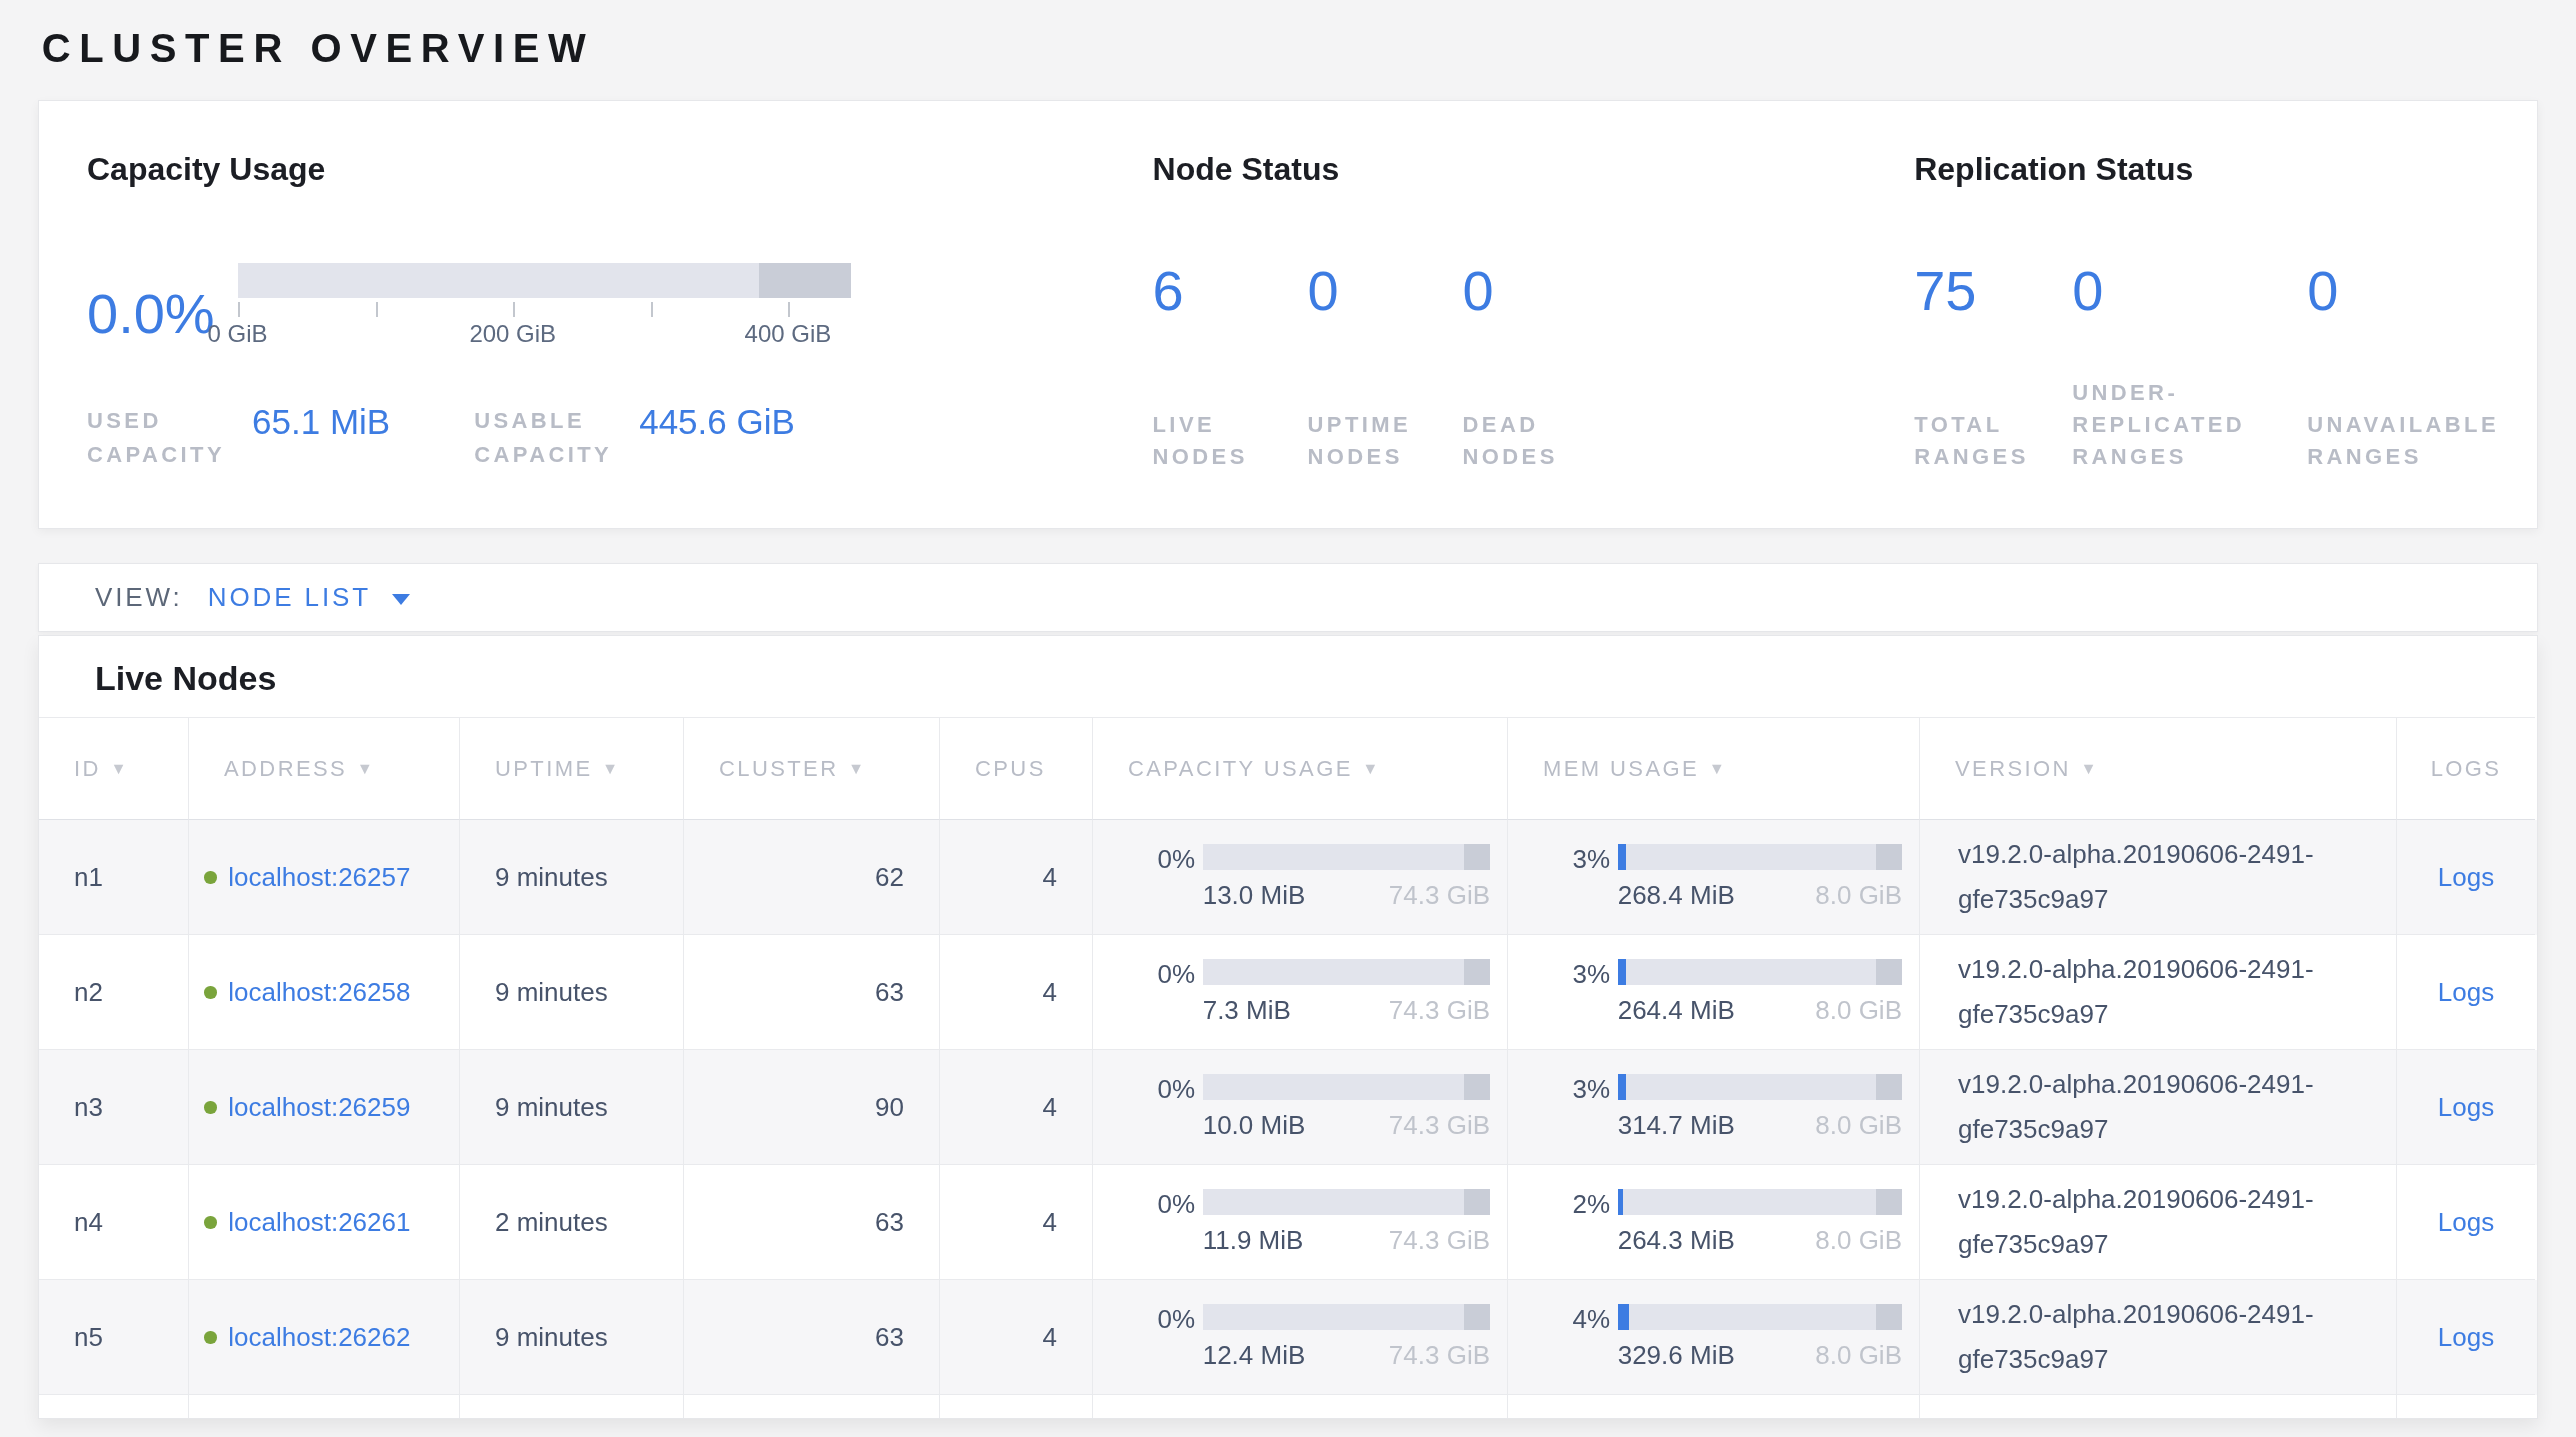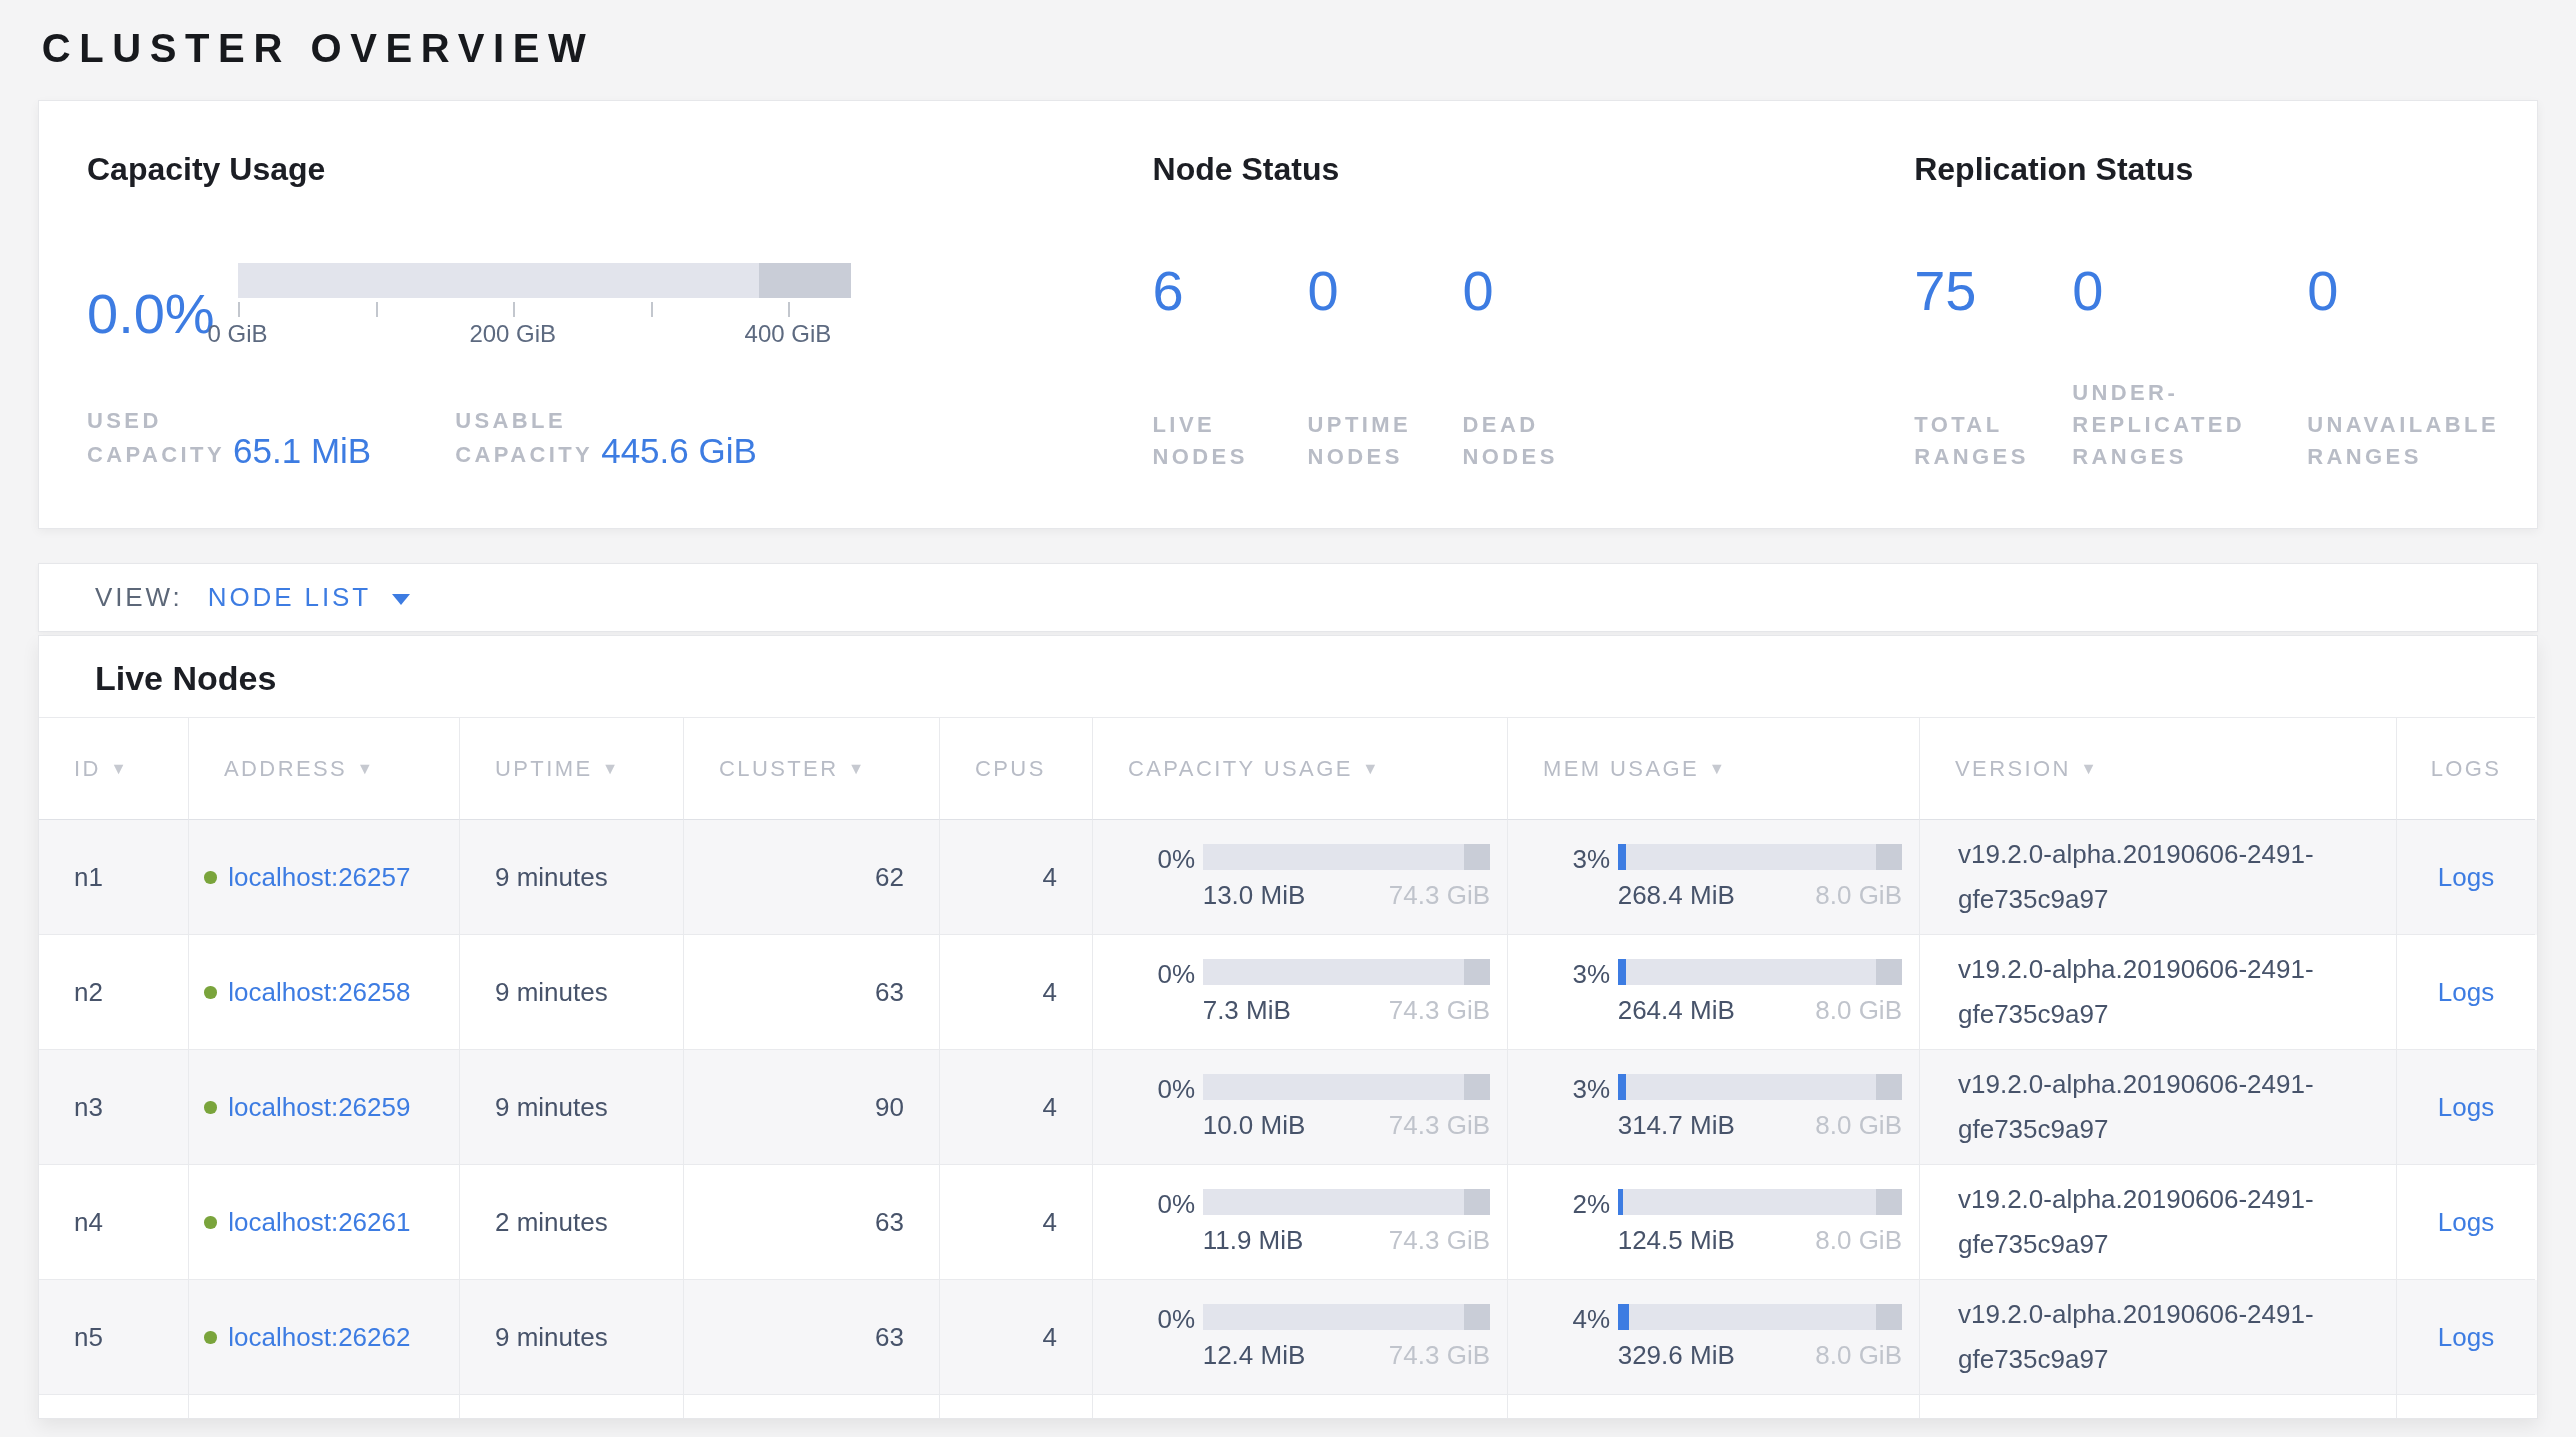--- a/index.html
+++ b/index.html
@@ -32,21 +32,21 @@
   .cap-top{display:flex;align-items:center}
   .cap-pct{width:151px;font-size:56px;font-weight:500;color:var(--blue);line-height:1;padding-top:5.8px}
   .cap-barzone{width:613px}
   .sum-bar{position:relative;height:35px;background:var(--barlight)}
   .sum-bar::after{content:"";position:absolute;top:0;right:0;height:100%;width:15%;background:var(--bardark)}
   .axis{position:relative;height:58px;margin-top:1.9px}
   .tick{position:absolute;top:1.9px;width:1.9px;height:14.4px;background:#c3c7ce}
   .tick-label{position:absolute;top:20px;width:153px;margin-left:-77px;text-align:center;
     font-size:24px;color:var(--axis)}
   .cap-stats{display:flex;gap:84px;align-items:flex-end}
-  .cap-stat{display:flex;align-items:flex-end;gap:8px}
+  .cap-stat{display:flex;align-items:flex-start;gap:27px}
   .cap-stat .stat-label{line-height:1.55}
   .cap-val{font-size:35px;font-weight:500;color:var(--blue);position:relative;top:-1.9px;white-space:nowrap}
 
   
   .view-bar{margin-top:34px;height:69px;background:var(--card);border:1px solid var(--border);
     display:flex;align-items:center;padding-left:56px;box-shadow:0 1.9px 4.8px rgba(0,0,0,.04)}
   .view-label{font-size:26px;letter-spacing:2.9px;color:#5c6778;margin-right:25px}
   .view-select{display:flex;align-items:center;cursor:pointer}
   .view-value{font-size:26px;letter-spacing:2.9px;color:var(--blue);font-weight:500}
   .caret{width:0;height:0;border-left:9.6px solid transparent;border-right:9.6px solid transparent;
@@ -388,21 +388,21 @@
             </div>
           </div>
           <div class="td metercell">
             <div class="meter">
               <div class="meter-pct">2%</div>
               <div class="meter-col">
                 <div class="mbar">
                   <div class="mfill" style="width: 2%;"></div>
                 </div>
                 <div class="mvals">
-                  <span class="used">124.5 MiB</span>
+                  <span class="used">264.3 MiB</span>
                   <span class="total">8.0 GiB</span>
                 </div>
               </div>
             </div>
           </div>
           <div class="td version">
             <span>v19.2.0-alpha.20190606-2491-gfe735c9a97</span>
           </div>
           <div class="td">
             <a class="link">Logs</a>

